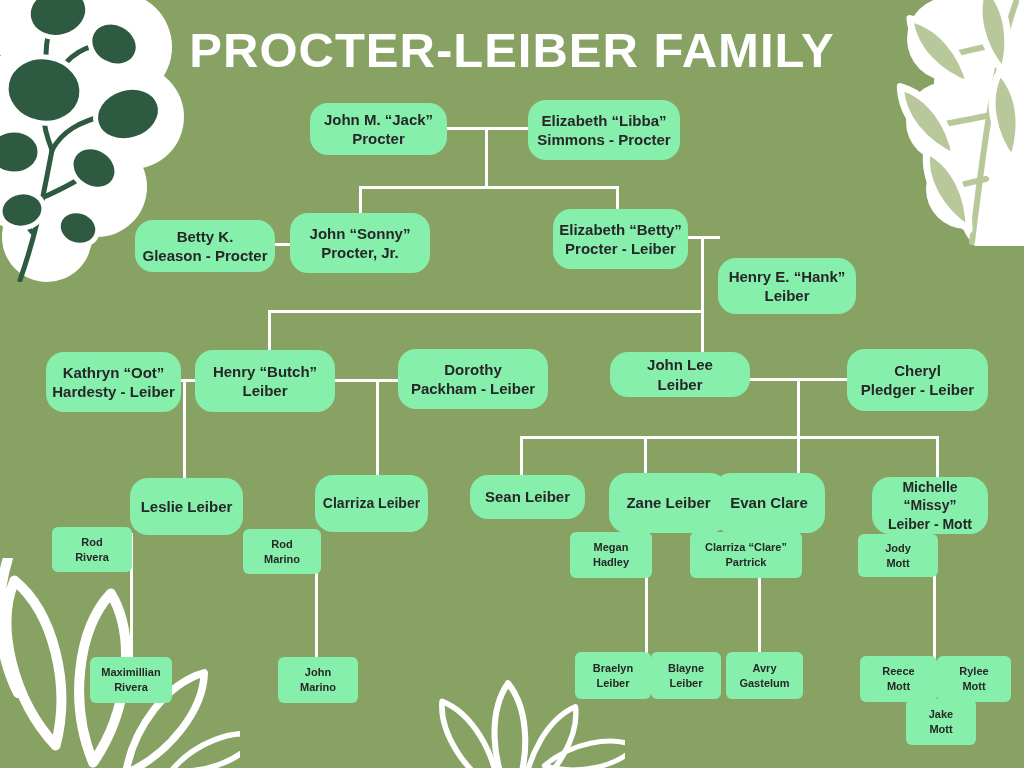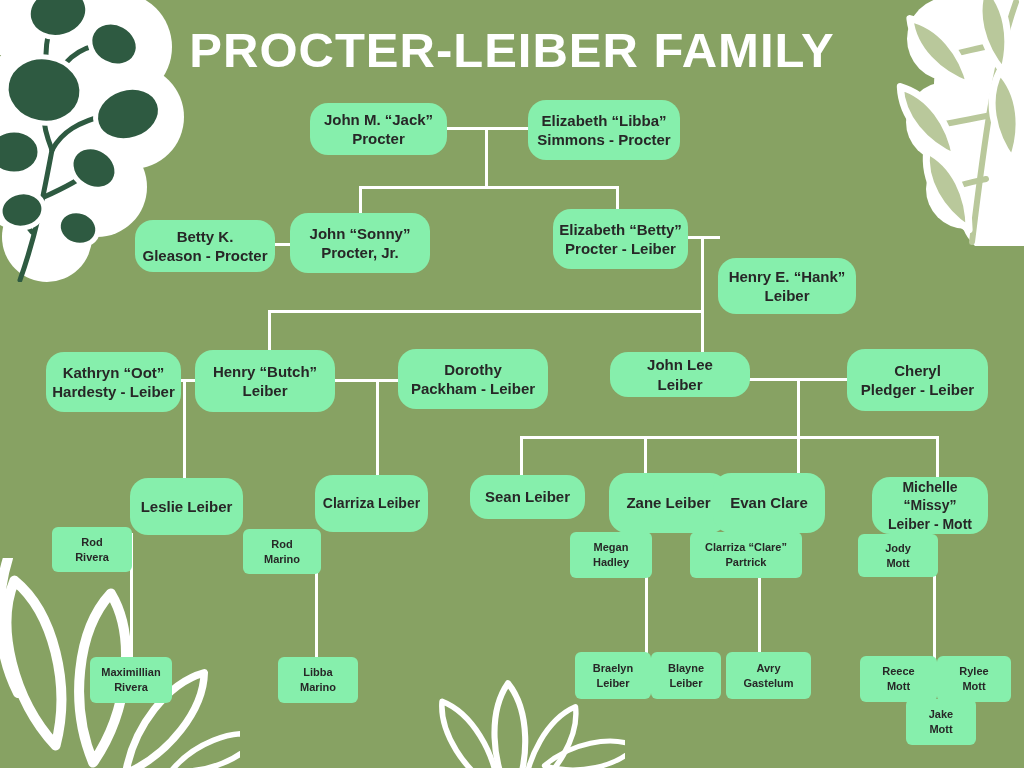--- a/index.html
+++ b/index.html
@@ -172,27 +172,27 @@
 Leiber - Mott</div>
   <div class="node small" style="left:570px;top:532px;width:82px;height:46px;">Megan
 Hadley</div>
   <div class="node small" style="left:690px;top:532px;width:112px;height:46px;">Clarriza “Clare”
 Partrick</div>
   <div class="node small" style="left:858px;top:534px;width:80px;height:43px;">Jody
 Mott</div>
 
   <div class="node small" style="left:90px;top:657px;width:82px;height:46px;">Maximillian
 Rivera</div>
-  <div class="node small" style="left:278px;top:657px;width:80px;height:46px;">Libba
+  <div class="node small" style="left:278px;top:657px;width:80px;height:46px;">John
 Marino</div>
   <div class="node small" style="left:575px;top:652px;width:76px;height:47px;">Braelyn
 Leiber</div>
   <div class="node small" style="left:651px;top:652px;width:70px;height:47px;">Blayne
 Leiber</div>
-  <div class="node small" style="left:726px;top:652px;width:85px;height:47px;">Avry
+  <div class="node small" style="left:726px;top:652px;width:77px;height:47px;">Avry
 Gastelum</div>
   <div class="node small" style="left:860px;top:656px;width:77px;height:46px;">Reece
 Mott</div>
   <div class="node small" style="left:937px;top:656px;width:74px;height:46px;">Rylee
 Mott</div>
   <div class="node small" style="left:906px;top:699px;width:70px;height:46px;">Jake
 Mott</div>
 
 </div>
 

